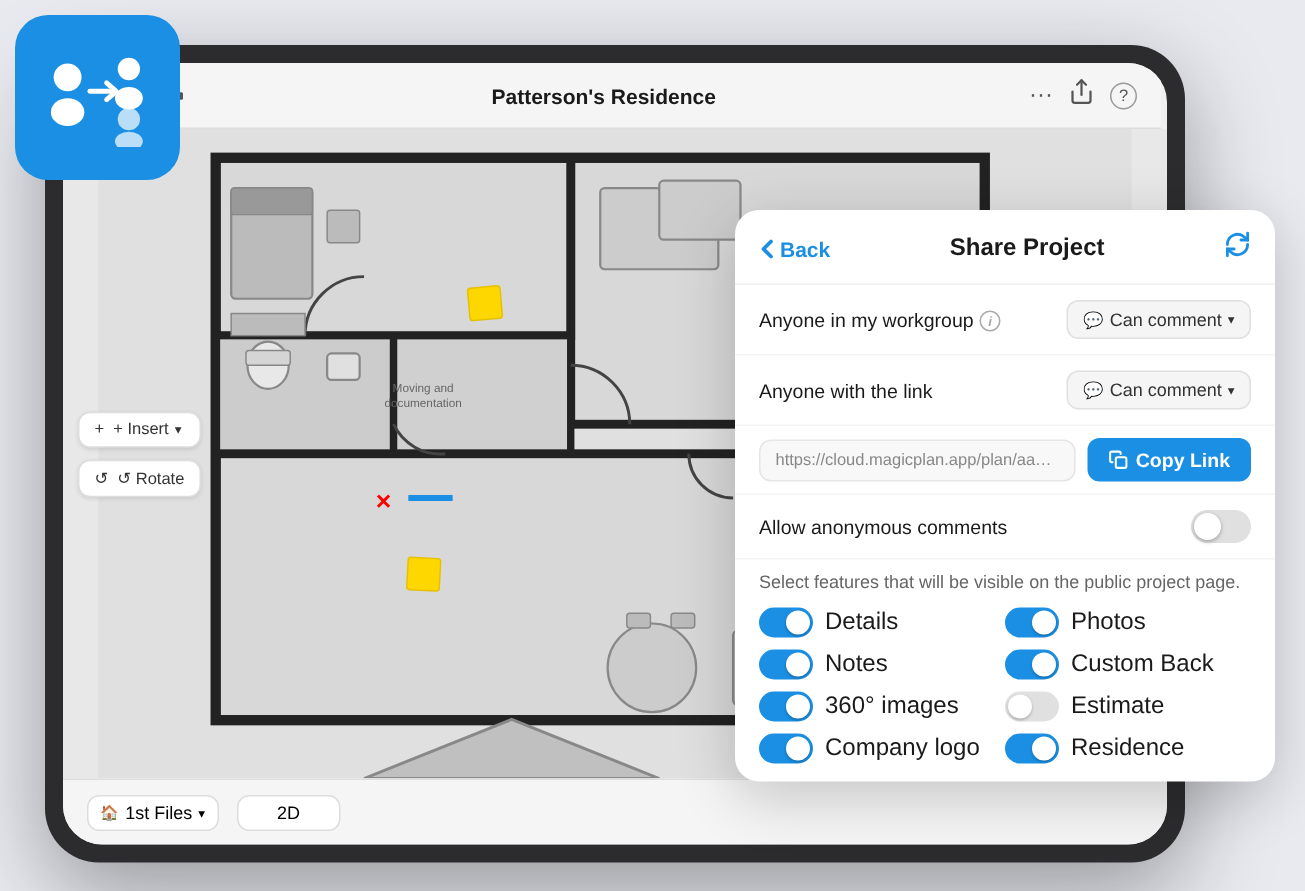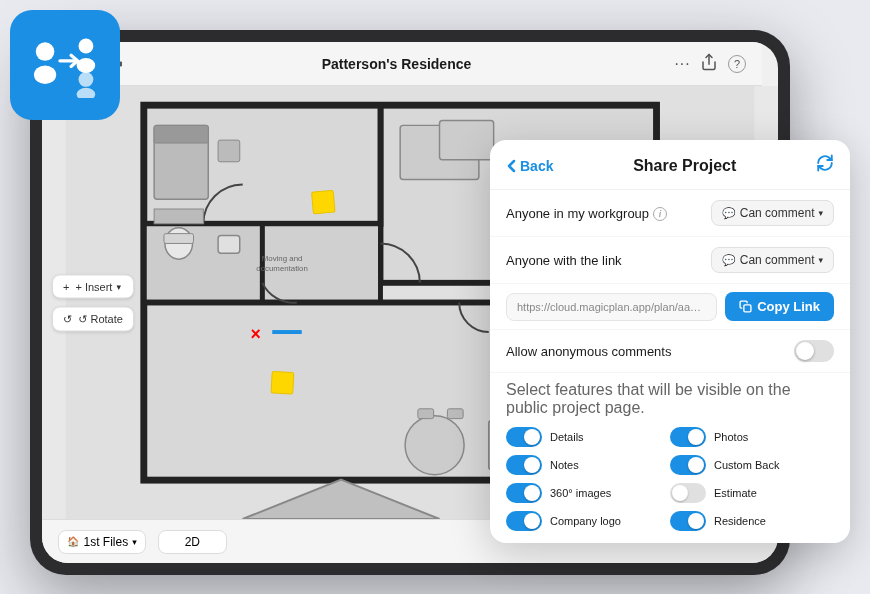--- a/index.html
+++ b/index.html
@@ -62,21 +62,21 @@
       background: #f0f0f0;
       border-radius: 26px;
       overflow: hidden;
     }
 
     
     .top-bar {
       position: absolute;
       top: 0;
       left: 0;
-      right: 16px;
+      right: 4px;
       height: 44px;
       background: #f5f5f5;
       display: flex;
       align-items: center;
       justify-content: space-between;
       padding: 0 16px;
       border-bottom: 1px solid #ddd;
       z-index: 10;
     }
     .top-bar-center {
@@ -331,35 +331,35 @@
       width: 18px;
       height: 18px;
       background: white;
       border-radius: 50%;
       box-shadow: 0 1px 3px rgba(0,0,0,0.3);
       transition: left 0.2s;
     }
 
     .features-label {
       padding: 8px 16px 6px;
-      font-size: 16px;
+      font-size: 12px;
       color: #666;
     }
 
     .features-grid {
       display: grid;
       grid-template-columns: 1fr 1fr;
       padding: 4px 16px 12px;
       gap: 8px 0;
     }
     .feature-item {
       display: flex;
       align-items: center;
       gap: 8px;
-      font-size: 11px;
+      font-size: 16px;
       color: #1a1a1a;
     }
     .toggle-small {
       width: 36px;
       height: 20px;
       background: #e0e0e0;
       border-radius: 10px;
       position: relative;
       cursor: pointer;
       flex-shrink: 0;

